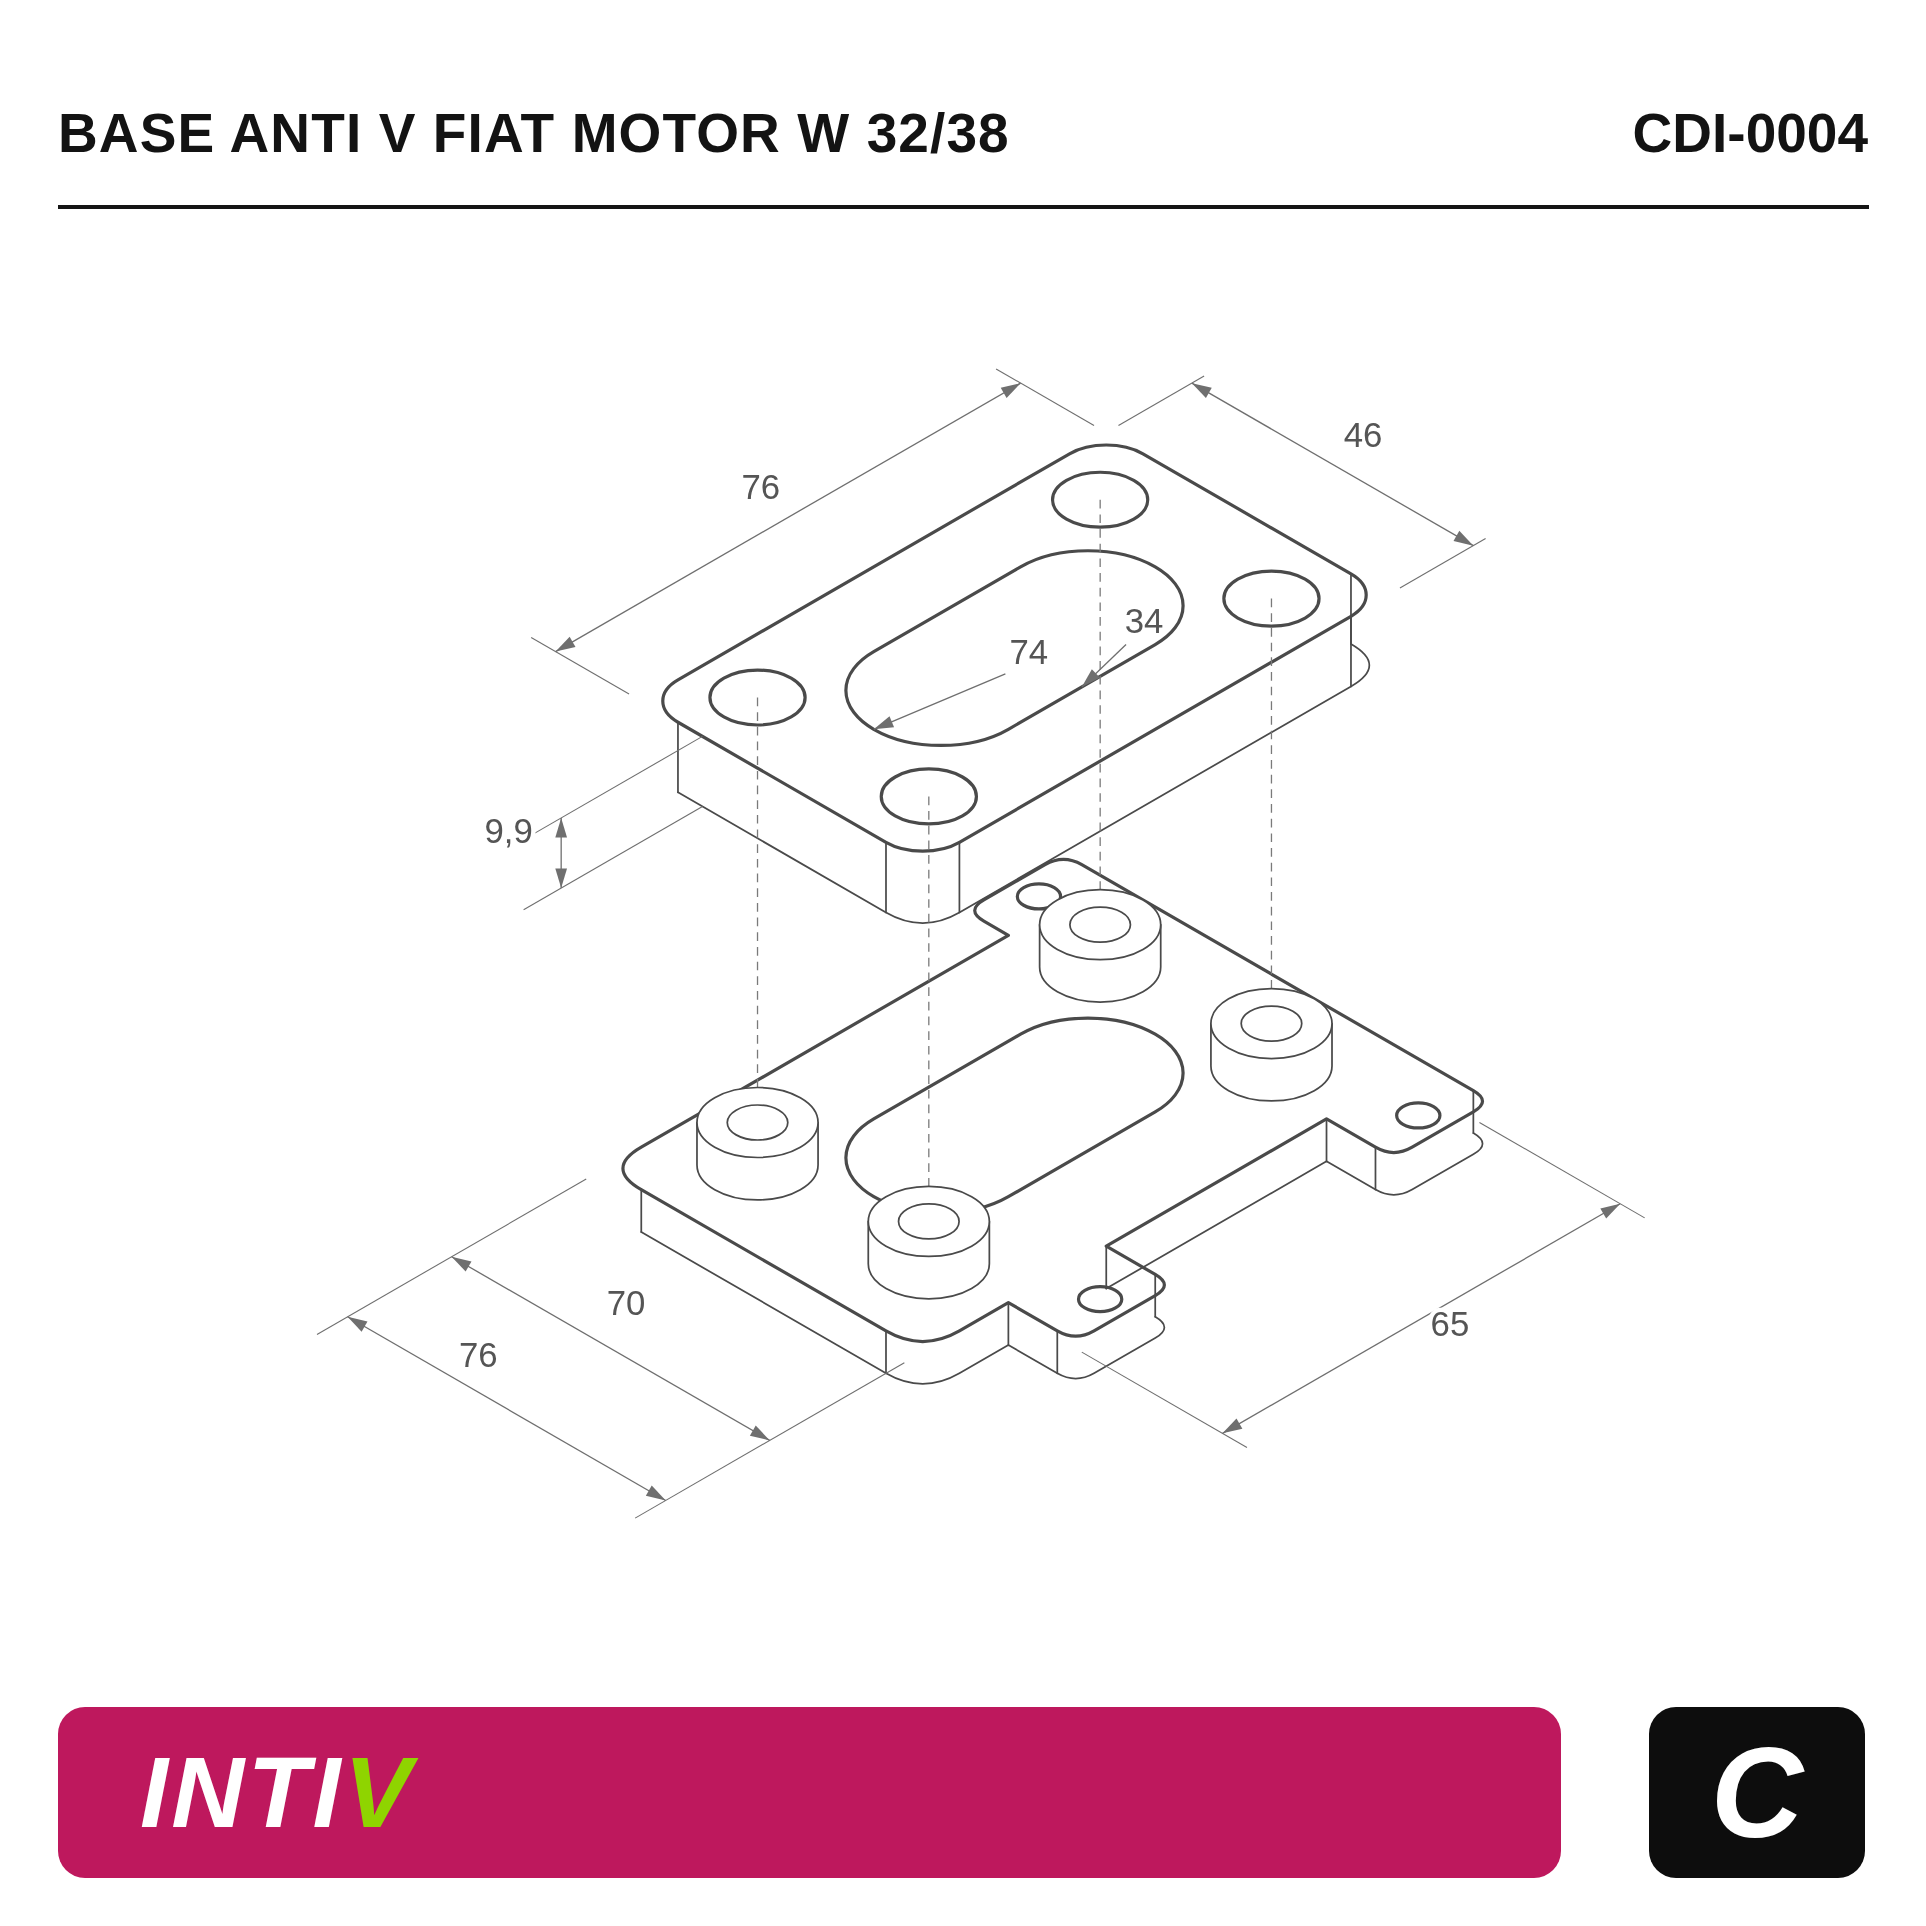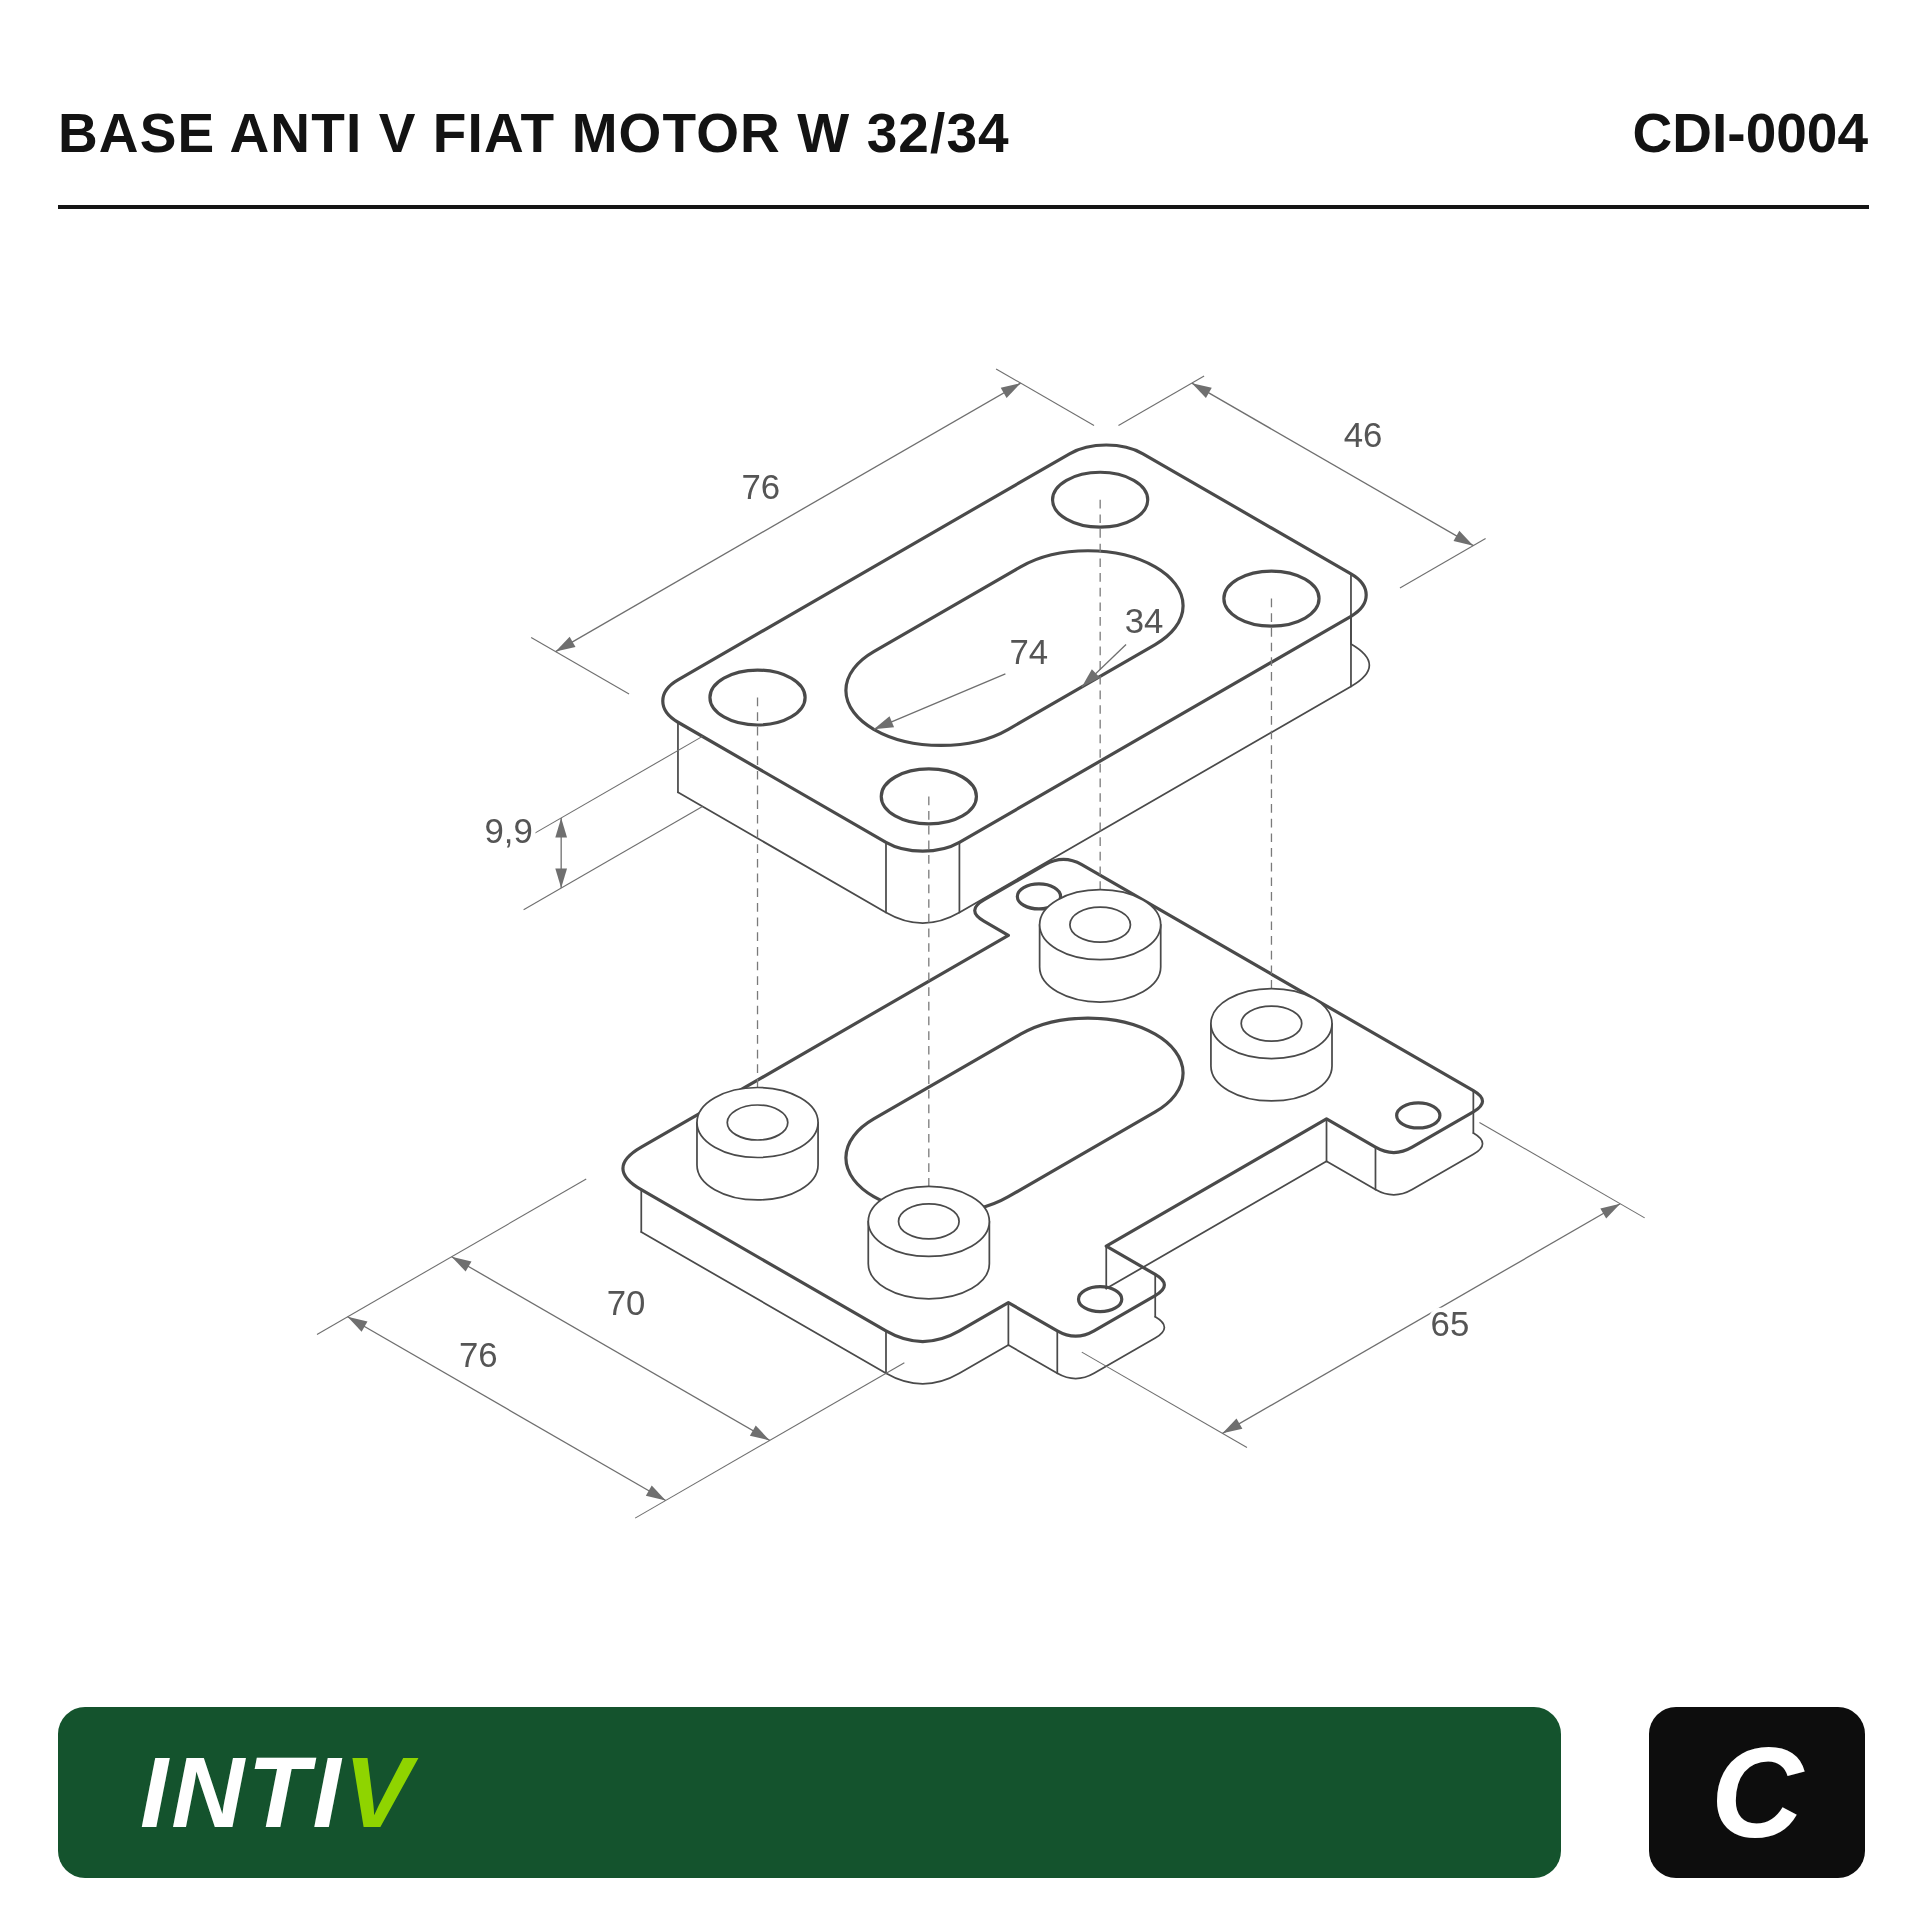--- a/index.html
+++ b/index.html
@@ -4,21 +4,21 @@
 <style>
   html,body{margin:0;padding:0;background:#fff;}
   #page{position:relative;width:1926px;height:1926px;background:#fff;overflow:hidden;
         font-family:"Liberation Sans",sans-serif;}
   .header-title{position:absolute;left:58px;top:101px;font-size:55px;font-weight:bold;
         letter-spacing:1.1px;color:#131313;white-space:nowrap;}
   .part-number{position:absolute;right:58px;top:101px;font-size:55px;font-weight:bold;
         color:#131313;}
   .rule{position:absolute;left:58px;width:1811px;top:205px;height:4.3px;background:#151515;}
   .footer-bar{position:absolute;left:58px;top:1707px;width:1503px;height:171px;
-        background:#14532d;border-radius:27px;display:flex;align-items:center;
+        background:#be185d;border-radius:27px;display:flex;align-items:center;
         padding-left:82px;box-sizing:border-box;}
   .brand{font-size:101px;font-weight:bold;font-style:italic;color:#ffffff;letter-spacing:3.3px;}
   .brand .accent{color:#8FD400;}
   .brand-mark{position:absolute;left:1649px;top:1707px;width:216px;height:171px;
         background:#0d0d0d;border-radius:27px;display:flex;align-items:center;
         justify-content:center;}
   .brand-mark span{font-size:128px;font-weight:bold;font-style:italic;color:#fff;}
   svg{position:absolute;left:0;top:0;}
   .iso *{vector-effect:non-scaling-stroke;}
   .ol{fill:#ffffff;stroke:#4a4a4a;stroke-width:3.2;stroke-linejoin:round;}
@@ -28,21 +28,21 @@
   .ext{fill:none;stroke:#6f6f6f;stroke-width:2;}
   .dim{fill:none;stroke:#6f6f6f;stroke-width:2.4;}
   .lbl{font:64px "Liberation Sans",sans-serif;fill:#555;text-anchor:middle;
        stroke:#fff;stroke-width:16;paint-order:stroke;stroke-linejoin:round;}
 </style>
 </head>
 <body>
 
 <div id="page">
 
-  <div class="header-title">BASE ANTI V FIAT MOTOR W 32/34</div>
+  <div class="header-title">BASE ANTI V FIAT MOTOR W 32/38</div>
   <div class="part-number">CDI-0004</div>
   <div class="rule"></div>
 
   <svg width="1926" height="1926" viewBox="0 0 3544 3544">
     <defs>
       <marker id="arw" markerWidth="18" markerHeight="12" refX="16.5" refY="6" orient="auto-start-reverse" markerUnits="strokeWidth">
         <path d="M1.5,1.5 L16.5,6 L1.5,10.5 Z" fill="#6f6f6f"></path>
       </marker>
     </defs>
 

